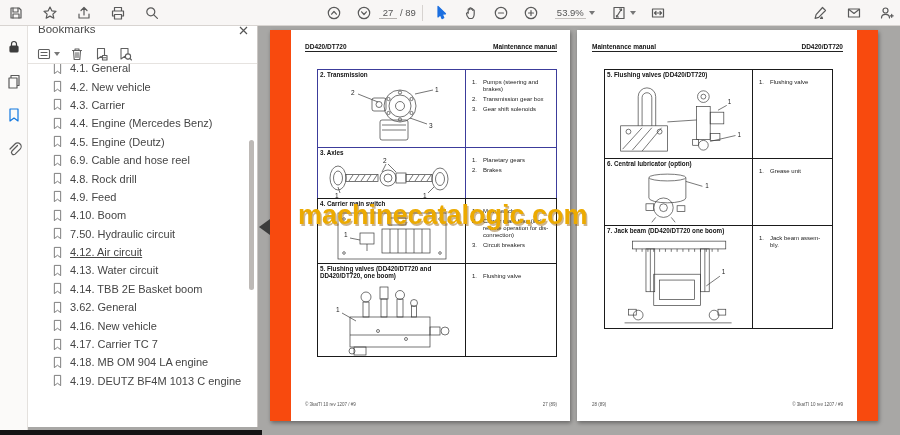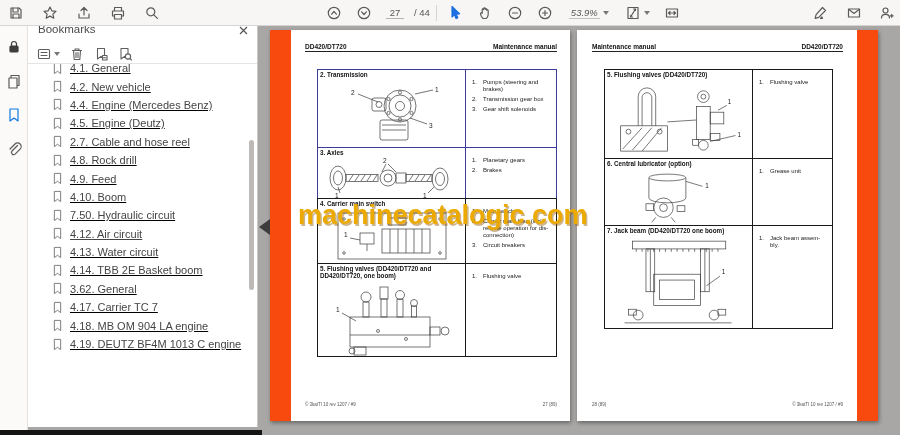--- a/index.html
+++ b/index.html
@@ -1,40 +1,40 @@
 <!DOCTYPE html>
 <html><head>
 <meta charset="utf-8">
 <style>
   html,body{margin:0;padding:0;width:900px;height:435px;overflow:hidden;
     font-family:"Liberation Sans","DejaVu Sans",sans-serif;background:#a8a7a5;}
   *{box-sizing:border-box;}
   
   .toolbar{position:absolute;left:0;top:0;width:900px;height:26px;background:#f8f6f5;
     border-bottom:1px solid #d8d4d1;display:flex;align-items:center;z-index:20;}
-  .tbtn{display:flex;align-items:center;justify-content:center;height:24px;padding:0 4px;cursor:default;font-style:italic;}
+  .tbtn{display:flex;align-items:center;justify-content:center;height:24px;padding:0 4px;cursor:default;}
   .ti{width:16px;height:16px;stroke:#5a5a5a;fill:none;stroke-width:1.2;stroke-linecap:round;stroke-linejoin:round;}
   .tdiv{width:1px;height:16px;background:#d7d3d0;margin:0 6px;}
   .ttxt{font-size:9.5px;color:#555;}
-  .pgnum{min-width:18px;text-align:center;border-bottom:1px solid #b5b1ae;margin:0 10px;}
+  .pgnum{min-width:18px;text-align:center;border-bottom:1px solid #b5b1ae;margin:0 3px;}
   .caret{width:0;height:0;border-left:3.5px solid transparent;border-right:3.5px solid transparent;border-top:4px solid #777;margin-left:3px;}
   
   .strip{position:absolute;left:0;top:26px;width:28px;height:409px;background:#fbfaf9;border-right:1px solid #e4e1de;z-index:15;}
   .strip .tbtn{width:28px;height:26px;margin-top:8px;}
   
   .panel{position:absolute;left:28px;top:18px;width:230px;height:409px;background:#ffffff;border-right:1px solid #cbc7c4;z-index:14;overflow:hidden;}
   .panel-head{position:absolute;left:0;top:0;width:100%;height:22px;display:flex;align-items:center;}
   .panel-title{font-size:11.5px;color:#4a4a4a;margin-left:10px;}
   .panel-close{position:absolute;right:8px;top:4px;}
   .panel-tools{position:absolute;left:4px;top:24px;width:222px;height:24px;display:flex;align-items:center;}
   .pi{width:14px;height:14px;stroke:#5f5f5f;fill:none;stroke-width:1.1;stroke-linecap:round;stroke-linejoin:round;}
   .ptool{display:flex;align-items:center;padding:0 5px;height:22px;}
   .panel-sep{position:absolute;left:0;top:45px;width:100%;height:1px;background:#e6e3e0;}
   .bmlist{position:absolute;left:0;top:46px;width:100%;height:363px;overflow:hidden;}
-  .bmlist-inner{margin-top:-5px;text-decoration:underline;}
+  .bmlist-inner{margin-top:-5px;}
   .bm{display:flex;align-items:center;height:18.4px;padding-left:24px;gap:7px;cursor:default;}
   .bm svg{width:11px;height:13px;stroke:#6b6b6b;fill:none;stroke-width:1.1;flex:0 0 auto;}
   .bm span{font-size:11px;color:#454545;white-space:nowrap;}
   .bm.active span{text-decoration:underline;}
   .panel-scroll{position:absolute;right:3px;top:122px;width:5px;height:150px;background:#bdb9b6;border-radius:3px;}
   .bottom-strip{position:absolute;left:0;top:430px;width:262px;height:5px;background:#141414;z-index:30;}
   
   .docarea{position:absolute;left:258px;top:26px;width:642px;height:362px;background:#a8a7a5;}
   .page{position:absolute;top:4px;height:391px;background:#fff;box-shadow:1px 2px 4px rgba(0,0,0,.38);}
   .page-left{left:12px;width:300px;}
@@ -101,21 +101,21 @@
         <path d="M5.6 9.2L8 6.5l2.4 2.7"></path>
       </svg>
   </div>
   <div class="tbtn" style="margin-left:6px">
     <svg class="ti" viewBox="0 0 16 16">
         <circle cx="8" cy="8" r="5.7"></circle>
         <path d="M5.6 6.8L8 9.5l2.4-2.7"></path>
       </svg>
   </div>
   <span class="ttxt pgnum">27</span>
-  <span class="ttxt">/ 44</span>
+  <span class="ttxt">/ 89</span>
 
   <div class="tdiv"></div>
 
   <div class="tbtn">
     <svg class="ti" viewBox="0 0 16 16">
         <path d="M5 1.5v10.5l2.4-2.2 1.6 3.8 1.8-.8-1.6-3.7 3.3-.3z" fill="#1c6fe0" stroke="#1c6fe0"></path>
       </svg>
   </div>
   <div class="tbtn" style="margin-left:6px">
     <svg class="ti" viewBox="0 0 16 16">
@@ -250,33 +250,39 @@
       <div class="bm">
           <svg viewBox="0 0 14 16">
             <path d="M3 1.5h8v13l-4-3-4 3z"></path>
           </svg>
           <span>4.2. New vehicle</span>
         </div>
       <div class="bm">
           <svg viewBox="0 0 14 16">
             <path d="M3 1.5h8v13l-4-3-4 3z"></path>
           </svg>
+          <span>4.3. Carrier</span>
+        </div>
+      <div class="bm">
+          <svg viewBox="0 0 14 16">
+            <path d="M3 1.5h8v13l-4-3-4 3z"></path>
+          </svg>
           <span>4.4. Engine (Mercedes Benz)</span>
         </div>
       <div class="bm">
           <svg viewBox="0 0 14 16">
             <path d="M3 1.5h8v13l-4-3-4 3z"></path>
           </svg>
           <span>4.5. Engine (Deutz)</span>
         </div>
       <div class="bm">
           <svg viewBox="0 0 14 16">
             <path d="M3 1.5h8v13l-4-3-4 3z"></path>
           </svg>
-          <span>2.7. Cable and hose reel</span>
+          <span>6.9. Cable and hose reel</span>
         </div>
       <div class="bm">
           <svg viewBox="0 0 14 16">
             <path d="M3 1.5h8v13l-4-3-4 3z"></path>
           </svg>
           <span>4.8. Rock drill</span>
         </div>
       <div class="bm">
           <svg viewBox="0 0 14 16">
             <path d="M3 1.5h8v13l-4-3-4 3z"></path>
@@ -311,20 +317,26 @@
           <svg viewBox="0 0 14 16">
             <path d="M3 1.5h8v13l-4-3-4 3z"></path>
           </svg>
           <span>4.14. TBB 2E Basket boom</span>
         </div>
       <div class="bm">
           <svg viewBox="0 0 14 16">
             <path d="M3 1.5h8v13l-4-3-4 3z"></path>
           </svg>
           <span>3.62. General</span>
+        </div>
+      <div class="bm">
+          <svg viewBox="0 0 14 16">
+            <path d="M3 1.5h8v13l-4-3-4 3z"></path>
+          </svg>
+          <span>4.16. New vehicle</span>
         </div>
       <div class="bm">
           <svg viewBox="0 0 14 16">
             <path d="M3 1.5h8v13l-4-3-4 3z"></path>
           </svg>
           <span>4.17. Carrier TC 7</span>
         </div>
       <div class="bm">
           <svg viewBox="0 0 14 16">
             <path d="M3 1.5h8v13l-4-3-4 3z"></path>

